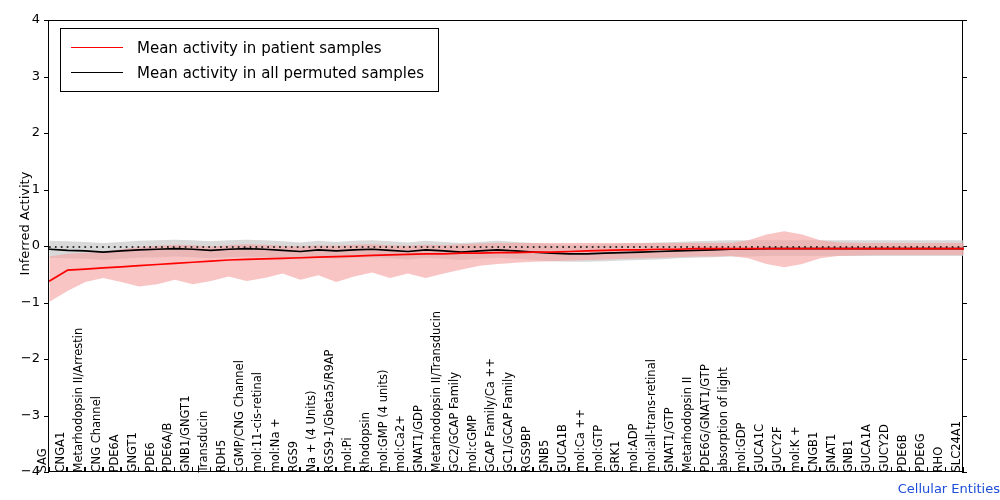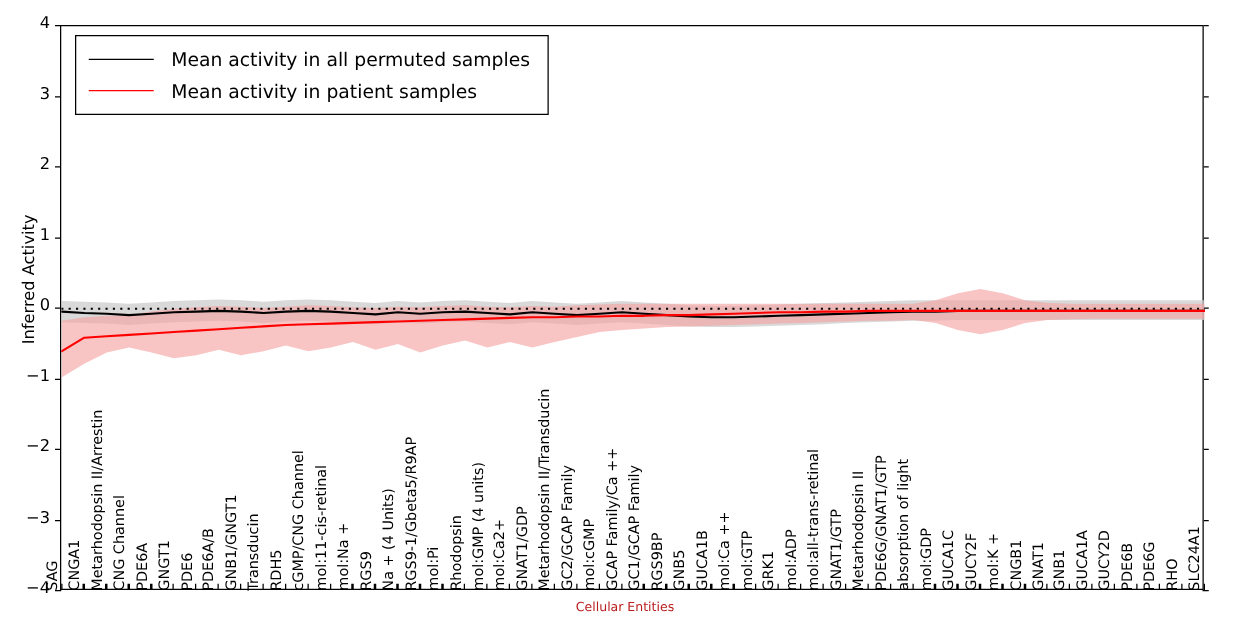--- a/index.html
+++ b/index.html
@@ -16,22 +16,22 @@
   }
 
   .ylabel{
     position:absolute;
     left:-86px;top:216px;width:220px;text-align:center;
     font-size:13px;color:#000;
     transform:rotate(-90deg);
     transform-origin:center center;
   }
   .xlabel{
-    position:absolute;left:0;top:481px;width:1000px;text-align:center;
-    font-size:10px;color:#b91c1c;
+    position:absolute;left:0;top:481px;width:1000px;text-align:right;
+    font-size:13px;color:#1d4ed8;
   }
 
   
   #plot{
     position:absolute;left:48px;top:20px;width:915px;height:452px;
     border:1.4px solid #000;box-sizing:border-box;background:#fff;
   }
   #svg{position:absolute;left:0;top:0;width:915px;height:452px;display:block;}
 
   
@@ -164,26 +164,26 @@
       <div class="xt" style="left: 820.392px;">GUCA1A</div>
       <div class="xt" style="left: 838.314px;">GUCY2D</div>
       <div class="xt" style="left: 856.235px;">PDE6B</div>
       <div class="xt" style="left: 874.157px;">PDE6G</div>
       <div class="xt" style="left: 892.078px;">RHO</div>
       <div class="xt" style="left: 910px;">SLC24A1</div>
     </div>
 
   <div id="legend">
     <div class="lgrow">
+      <span class="lgline red"></span>
+      <span class="lgtxt">Mean activity in patient samples</span>
+    </div>
+    <div class="lgrow">
       <span class="lgline"></span>
       <span class="lgtxt">Mean activity in all permuted samples</span>
-    </div>
-    <div class="lgrow">
-      <span class="lgline red"></span>
-      <span class="lgtxt">Mean activity in patient samples</span>
     </div>
   </div>
 
 <div class="xtickmark" style="left: 48.5px;"></div>
     <div class="xtickmark" style="left: 66.4216px;"></div>
     <div class="xtickmark" style="left: 84.3431px;"></div>
     <div class="xtickmark" style="left: 102.265px;"></div>
     <div class="xtickmark" style="left: 120.186px;"></div>
     <div class="xtickmark" style="left: 138.108px;"></div>
     <div class="xtickmark" style="left: 156.029px;"></div>

